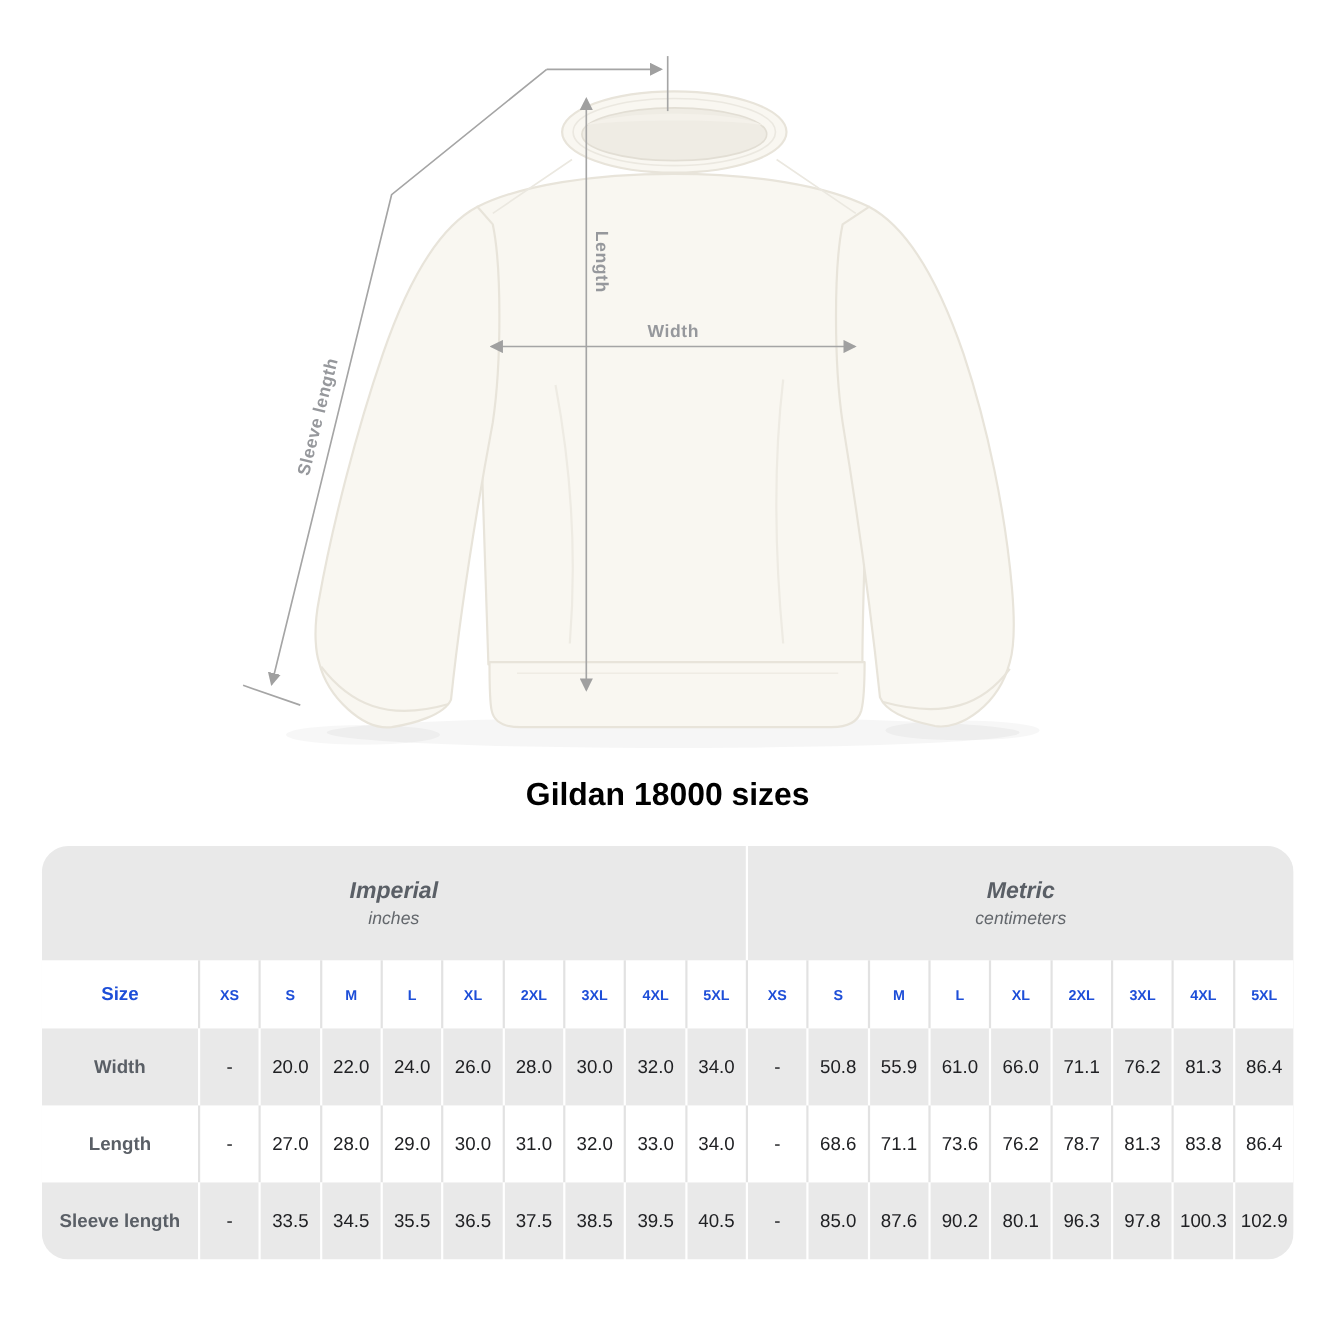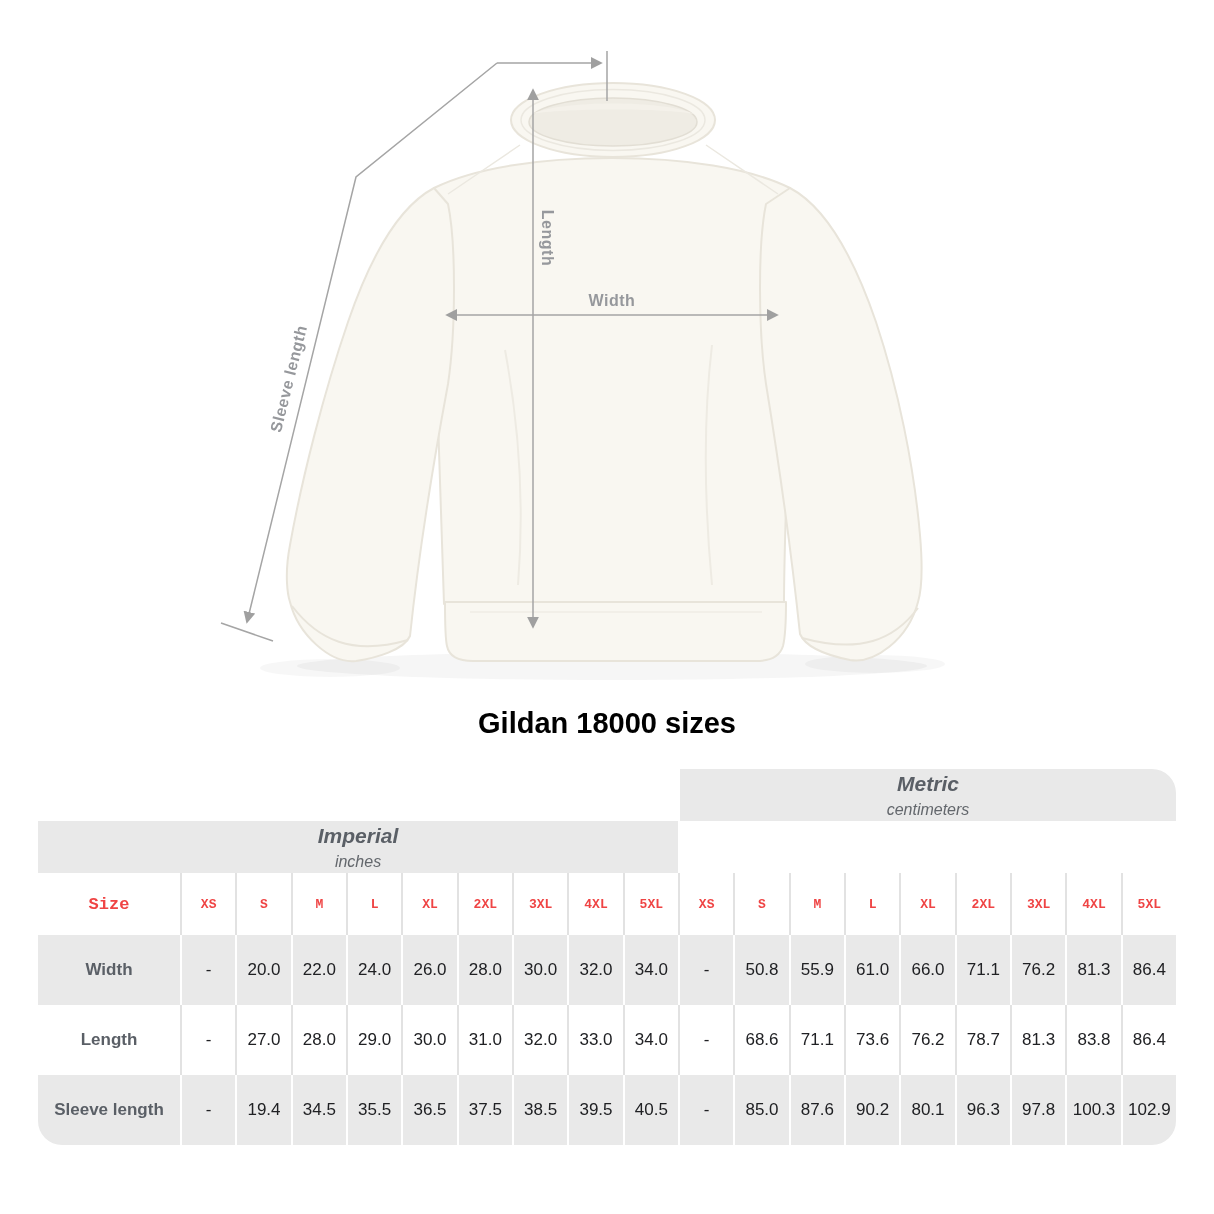--- a/index.html
+++ b/index.html
@@ -69,21 +69,21 @@
     justify-content: center;
     gap: 5px;
   }
   .band .unit-imperial { grid-column: 1 / 11; }
   .band .unit-metric   { grid-column: 11 / 20; }
   .unit-title { font-size: 21px; font-weight: bold; font-style: italic; color: #5a5f66; }
   .unit-sub   { font-size: 16px; font-style: italic; color: #63676c; }
 
   
   .header-row { background: #e2e2e2; height: 62px; }
-  .header-row .cell { background: #ffffff; font-weight: bold; color: #ef4444; font-family: Liberation Mono, monospace; }
+  .header-row .cell { background: #ffffff; font-weight: bold; color: #1d4ed8; }
   .header-row .label-cell { font-size: 17px; }
   .header-row .size-cell  { font-size: 13px; }
 
   
   .data-row { height: 70px; }
   .data-row .cell { font-size: 17px; color: #202124; }
   .data-row .label-cell { font-weight: bold; color: #5a5f66; }
   .row-gray  { background: #ffffff; }
   .row-gray .cell  { background: #e9e9e9; }
   .row-white { background: #e2e2e2; }
@@ -173,27 +173,27 @@
       <text class="ann-label" x="612" y="306" text-anchor="middle">Width</text>
       <text class="ann-label" x="294" y="380" text-anchor="middle" transform="rotate(-76 294 380)">Sleeve length</text>
     </svg>
   </div>
 
   <div class="page-title">Gildan 18000 sizes</div>
 
   <div class="size-table">
 
     <div class="trow band">
+      <div class="unit unit-imperial">
+        <div class="unit-title">Imperial</div>
+        <div class="unit-sub">inches</div>
+      </div>
       <div class="unit unit-metric">
         <div class="unit-title">Metric</div>
         <div class="unit-sub">centimeters</div>
-      </div>
-      <div class="unit unit-imperial">
-        <div class="unit-title">Imperial</div>
-        <div class="unit-sub">inches</div>
       </div>
     </div>
 
     <div class="trow header-row">
       <div class="cell label-cell">Size</div>
       <div class="cell size-cell">XS</div>
       <div class="cell size-cell">S</div>
       <div class="cell size-cell">M</div>
       <div class="cell size-cell">L</div>
       <div class="cell size-cell">XL</div>
@@ -252,21 +252,21 @@
       <div class="cell">76.2</div>
       <div class="cell">78.7</div>
       <div class="cell">81.3</div>
       <div class="cell">83.8</div>
       <div class="cell">86.4</div>
     </div>
 
     <div class="trow data-row row-gray">
       <div class="cell label-cell">Sleeve length</div>
       <div class="cell">-</div>
-      <div class="cell">19.4</div>
+      <div class="cell">33.5</div>
       <div class="cell">34.5</div>
       <div class="cell">35.5</div>
       <div class="cell">36.5</div>
       <div class="cell">37.5</div>
       <div class="cell">38.5</div>
       <div class="cell">39.5</div>
       <div class="cell">40.5</div>
       <div class="cell">-</div>
       <div class="cell">85.0</div>
       <div class="cell">87.6</div>

